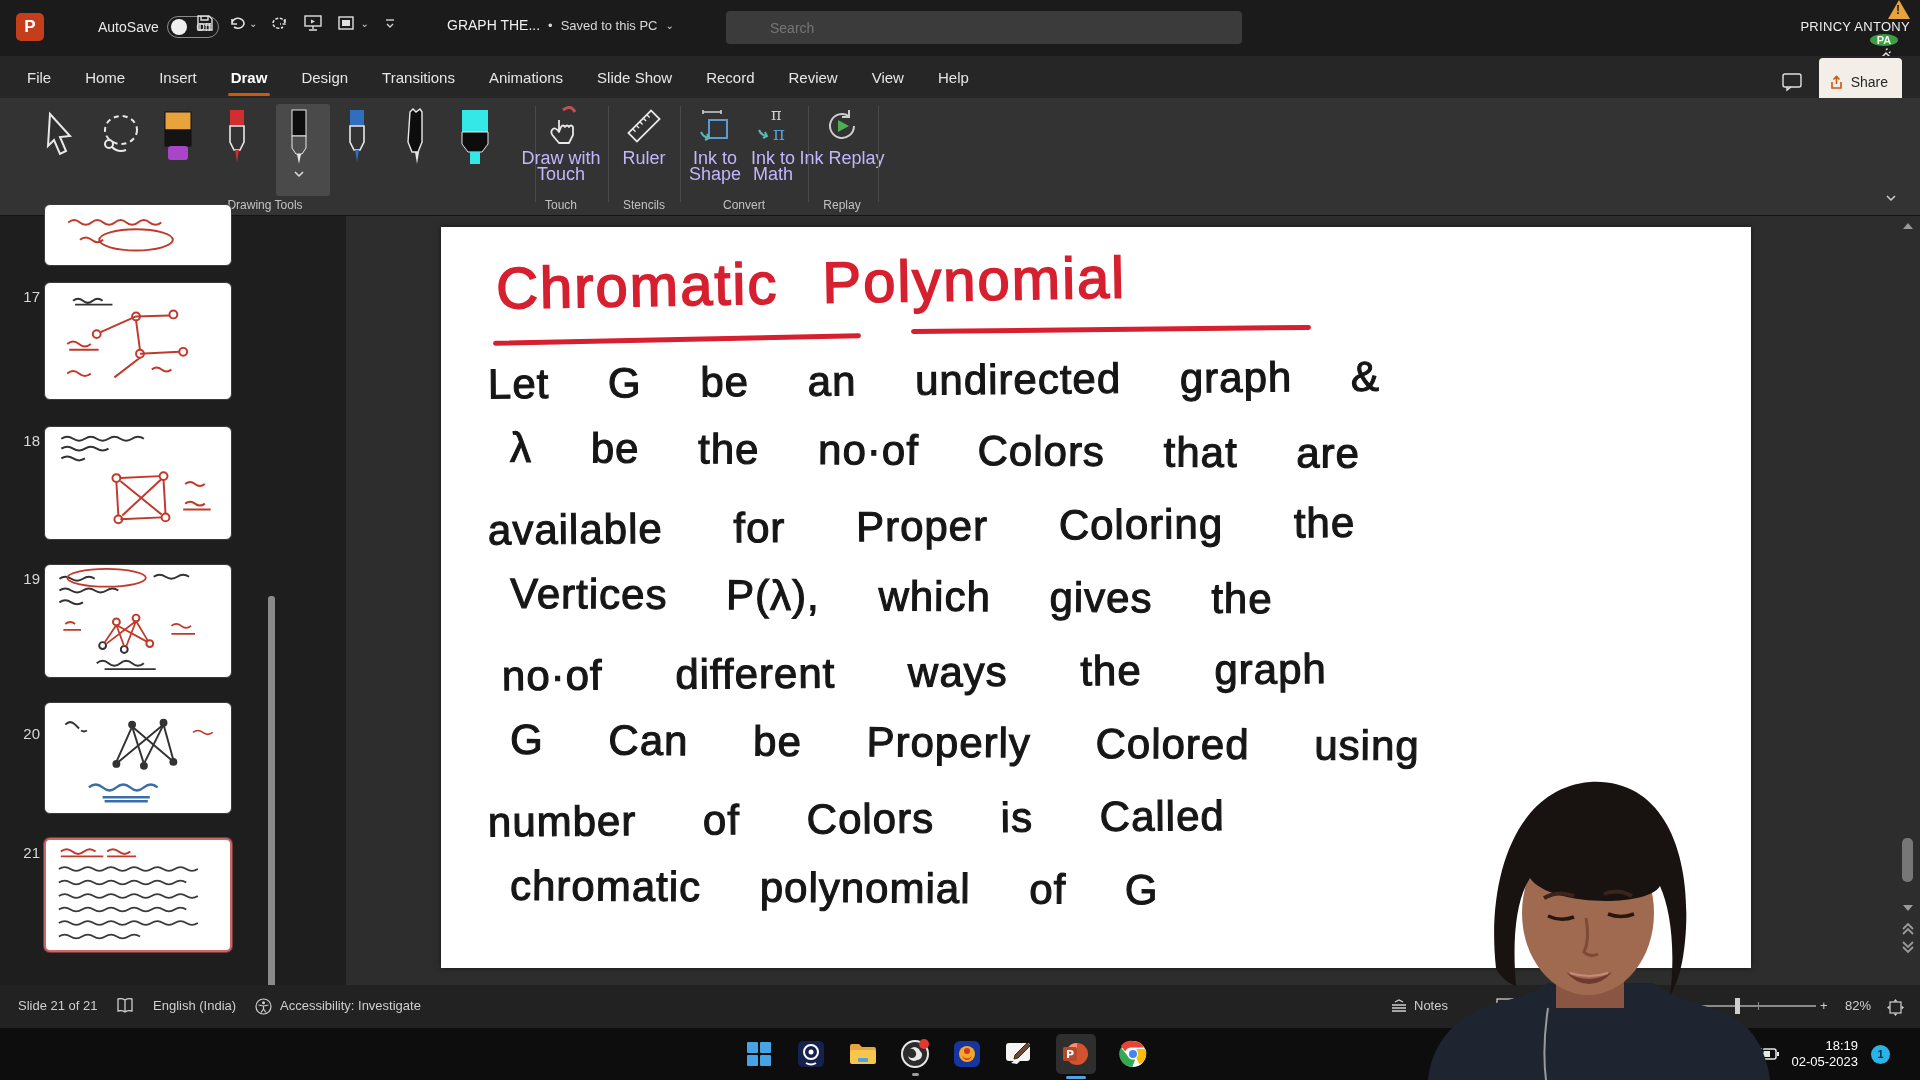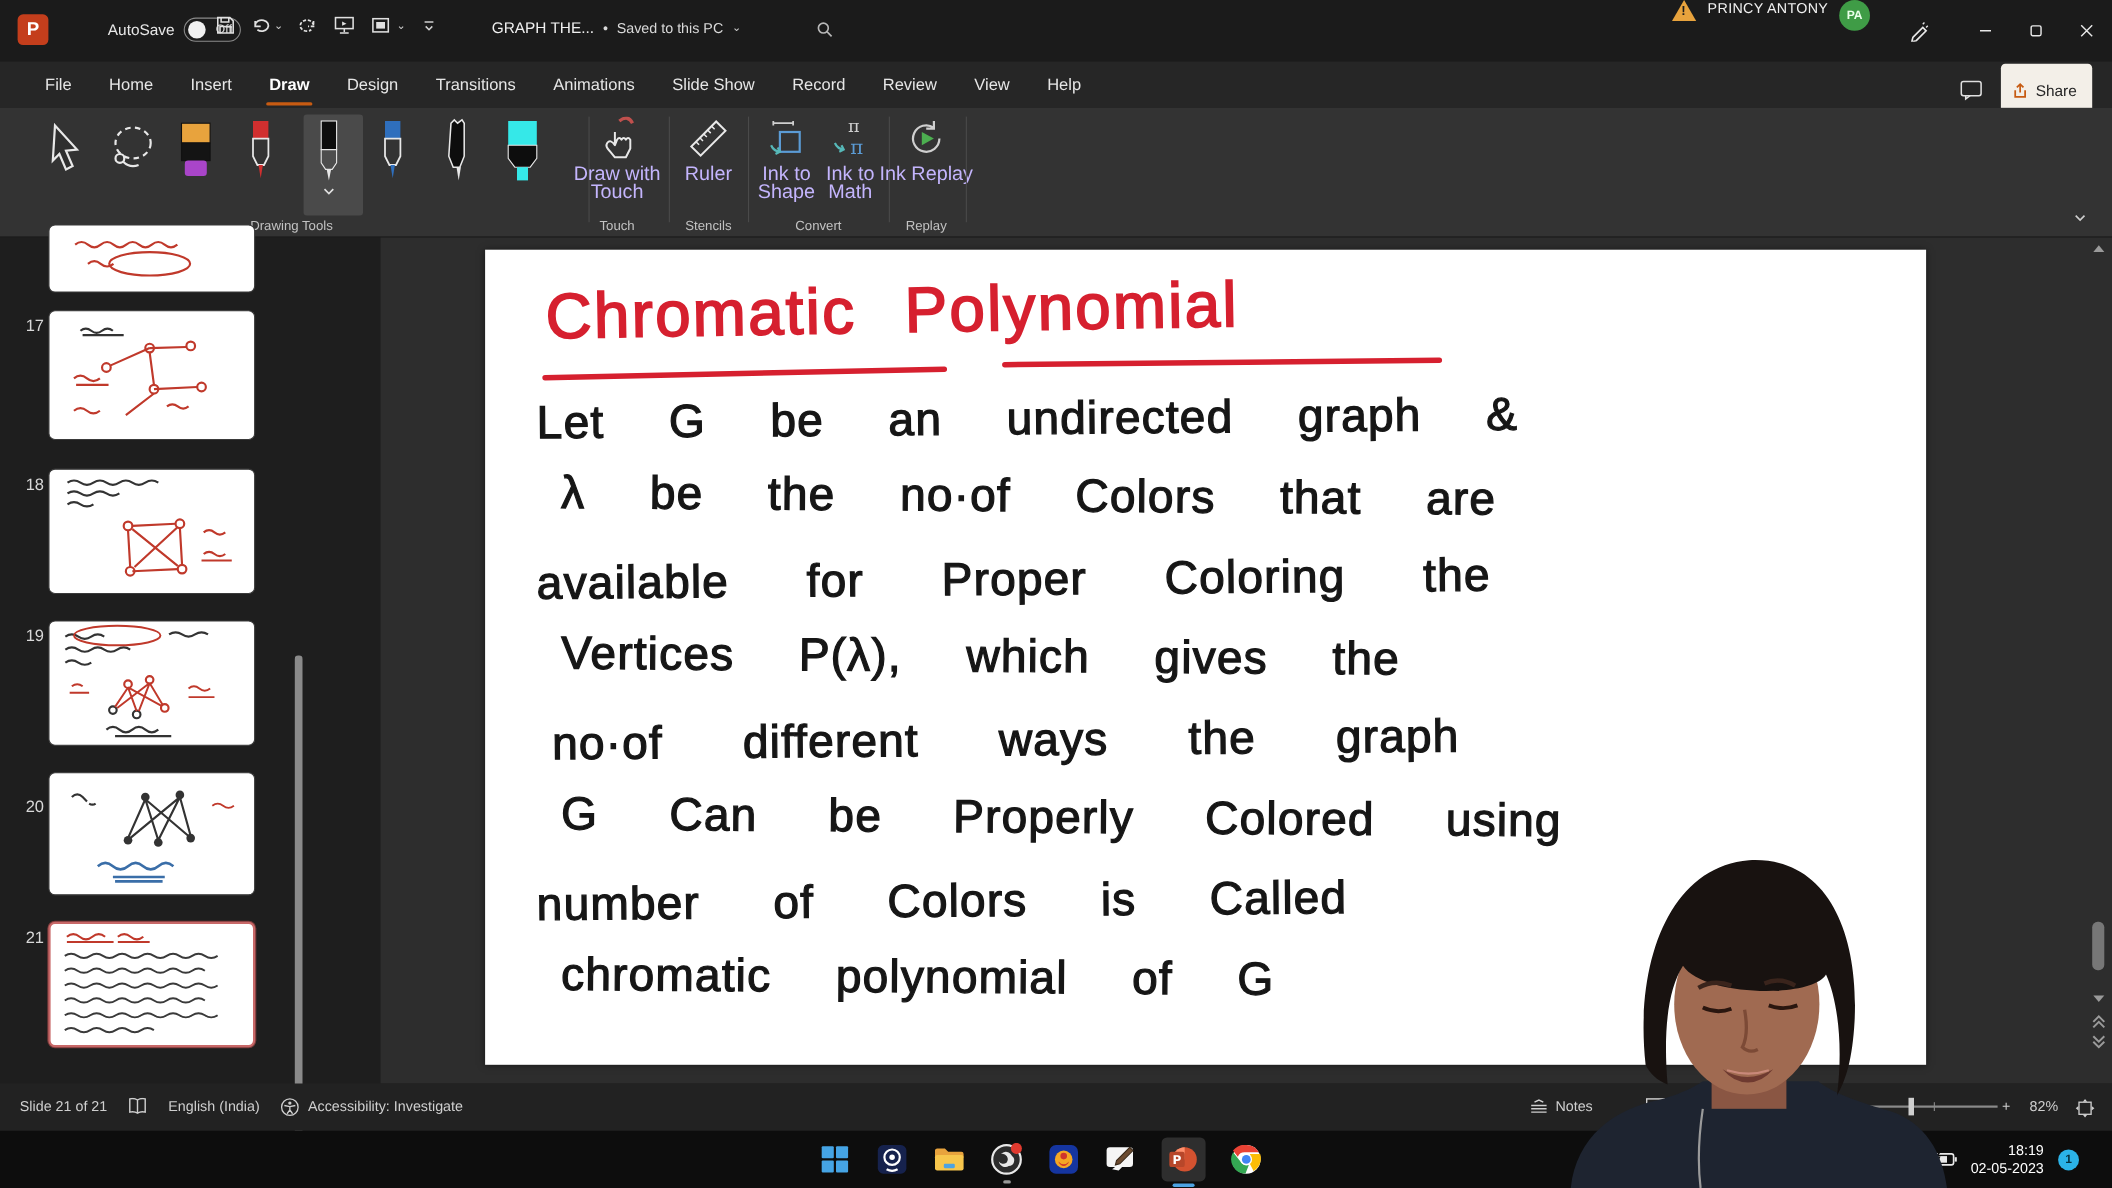--- a/index.html
+++ b/index.html
@@ -14,30 +14,30 @@
   .as-toggle { width:52px; height:22px; border:1px solid #8a8a8a; border-radius:11px; position:relative; display:flex; align-items:center; }
   .as-knob { position:absolute; left:3px; top:2px; width:16px; height:16px; background:#f0f0f0; border-radius:50%; }
   .as-off { position:absolute; right:7px; color:#e0e0e0; font-size:11px; }
   .qat { position:absolute; left:196px; top:14px; display:flex; align-items:center; gap:14px; }
   .qat svg { display:block; }
   .chev { color:#cfcfcf; font-size:10px; }
   .doc-title { position:absolute; left:447px; top:17px; color:#f0f0f0; font-size:14px; display:flex; gap:8px; align-items:center; }
   .doc-status { color:#d9d9d9; font-size:13px; }
   .search-box { position:absolute; left:726px; top:11px; width:516px; height:33px; background:#3b3b3b; border-radius:4px; border:none; color:#cfcfcf; font-size:14px; padding-left:44px; outline:none; }
   .search-glyph { position:absolute; left:742px; top:19px; width:16px; height:16px; pointer-events:none; }
-  .tb-right { position:absolute; right:0; top:0; height:56px; display:flex; align-items:flex-start; }
+  .tb-right { position:absolute; right:0; top:0; height:56px; display:flex; align-items:flex-end;flex-direction:column; }
   .warn-tri { width:0; height:0; border-left:11px solid transparent; border-right:11px solid transparent; border-bottom:19px solid #e8a33d; position:relative; margin-right:10px; }
   .warn-tri::after { content:"!"; position:absolute; left:-3px; top:3px; color:#1b1b1b; font-size:12px; font-weight:bold; }
   .user-name { color:#f0f0f0; font-size:13px; margin-right:10px; letter-spacing:.3px; }
   .avatar { width:28px; height:28px; border-radius:50%; background:#3f9c46; color:#eaffea; font-size:11px; font-weight:bold; display:flex; align-items:center; justify-content:center; margin-right:22px; }
   .winbtn { width:46px; height:56px; display:flex; align-items:center; justify-content:center; color:#e8e8e8; }
   .penbtn { margin-right:14px; }
 
   
-  .tabsrow { position:absolute; left:0; top:56px; width:1920px; height:42px; background:#262626; display:flex; align-items:center; padding-left:24px; }
+  .tabsrow { position:absolute; left:0; top:56px; width:1920px; height:42px; background:#262626; display:flex; align-items:center; padding-left:10px; }
   .tab { color:#e6e6e6; font-size:15px; padding:0 17px; height:42px; display:flex; align-items:center; position:relative; }
   .tab.active { color:#ffffff; font-weight:bold;text-align:right; }
   .tab.active::after { content:""; position:absolute; left:14px; right:14px; bottom:2px; height:3px; background:#c75b12; border-radius:2px; }
   .tabs-right { position:absolute; right:18px; top:58px; display:flex; align-items:center; gap:16px; }
   .share-btn { background:#f3efe8; color:#262626; font-size:14px; border-radius:4px; height:48px; padding:0 14px 0 10px; display:flex; align-items:center; gap:7px; }
 
   
   .ribbon { position:absolute; left:0; top:98px; width:1920px; height:118px; background:#333333; border-bottom:1px solid #141414; }
   .tool { position:absolute; top:8px; display:flex; flex-direction:column; align-items:center; }
   .tool svg { display:block; }
@@ -145,20 +145,21 @@
     <div class="doc-title">
       <span>GRAPH THE...</span>
       <span class="doc-status">•</span>
       <span class="doc-status">Saved to this PC</span>
       <span class="chev">⌄</span>
     </div>
     <svg class="search-glyph" viewBox="0 0 16 16">
         <circle cx="6.5" cy="6.5" r="4.5" fill="none" stroke="#b8b8b8" stroke-width="1.5"></circle>
         <path d="M10 10 l4 4" stroke="#b8b8b8" stroke-width="1.5"></path>
       </svg>
+    <input class="search-box" placeholder="Search" style="">
     <div class="tb-right">
       <span class="warn-tri"></span>
       <span class="user-name">PRINCY ANTONY</span>
       <span class="avatar">PA</span>
       <span class="winbtn penbtn">
         <svg width="20" height="20" viewBox="0 0 20 20">
             <path d="M4 16 l9 -9 3 3 -9 9 -4 1 z" fill="none" stroke="#e8e8e8" stroke-width="1.5"></path>
             <path d="M13 4 l1.5 -1.5 M16 7 l1.5 -1.5" stroke="#e8e8e8" stroke-width="1.3"></path>
           </svg>
       </span>

